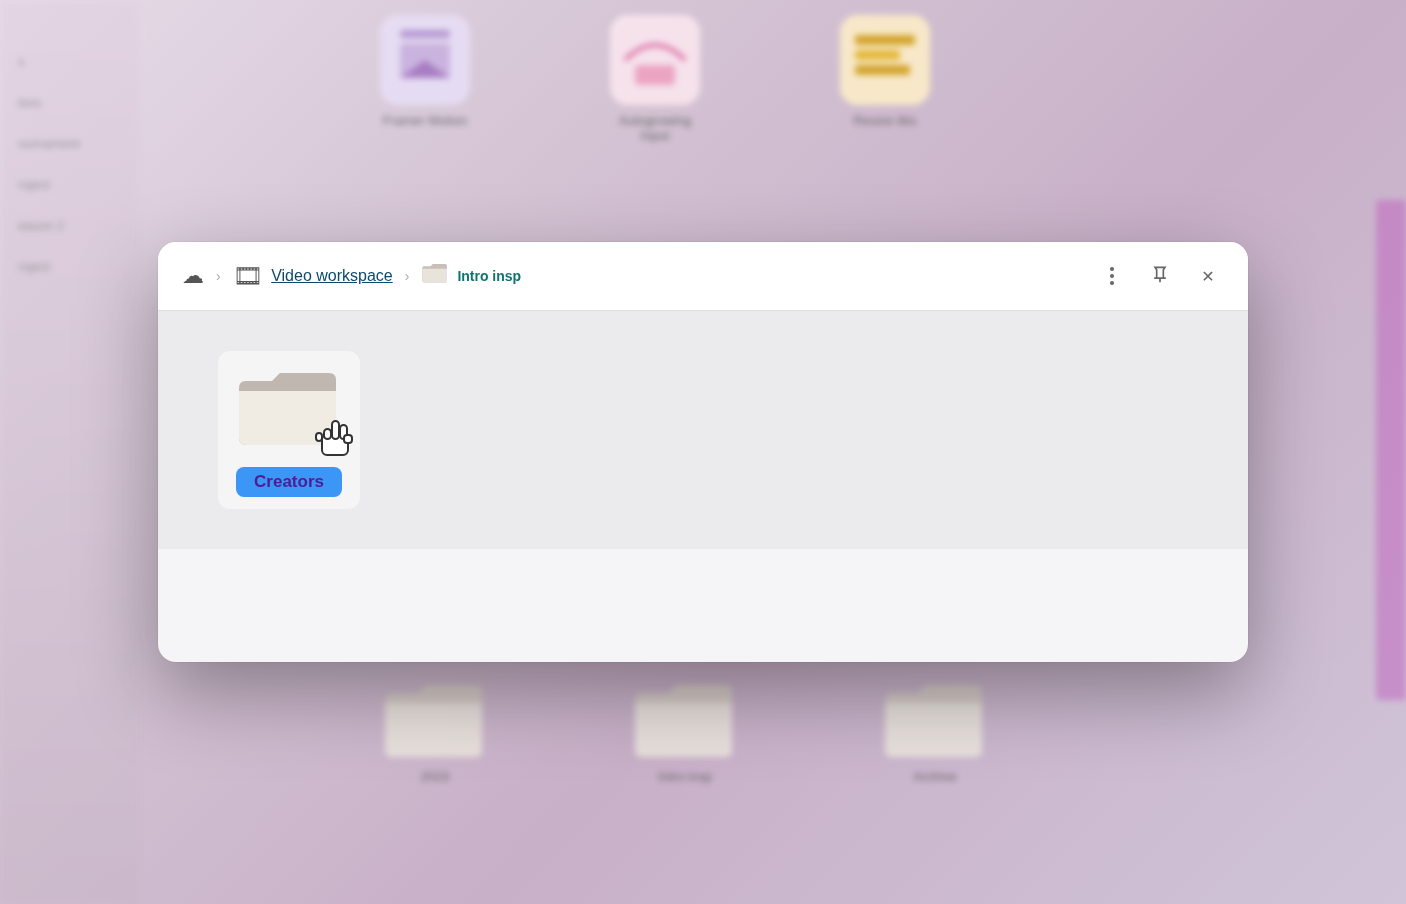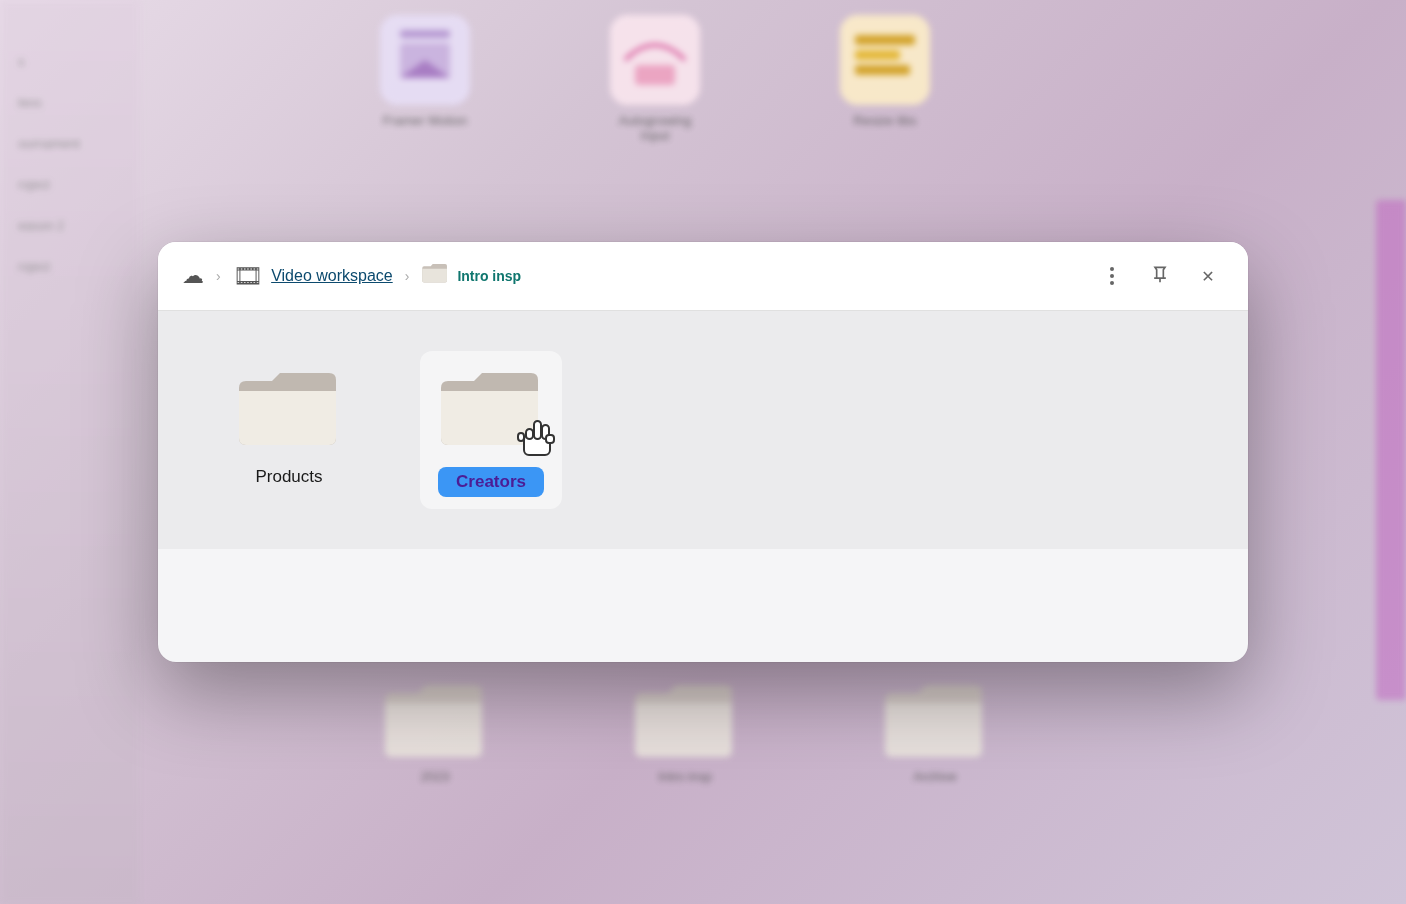--- a/index.html
+++ b/index.html
@@ -390,29 +390,20 @@
           </span>
         </button>
         <button class="header-btn" title="Close">
           <span style="font-size:16px; color:#666; font-weight:400;">✕</span>
         </button>
       </div>
     </div>
 
     <div class="modal-content">
 
-      <div class="folder-item">
-        <div class="folder-icon">
-          <svg class="folder-svg" viewBox="0 0 110 90">
-            <path d="M5 25 Q5 18 12 18 L38 18 L46 10 L95 10 Q102 10 102 17 L102 75 Q102 82 95 82 L12 82 Q5 82 5 75 Z" fill="#c0b8b0"></path>
-            <path d="M5 28 L102 28 L102 75 Q102 82 95 82 L12 82 Q5 82 5 75 Z" fill="#f0ece4"></path>
-          </svg>
-        </div>
-        <span class="folder-label">Products</span>
-      </div>
 
 
       <div class="folder-item selected" style="position:relative;">
         <div class="folder-icon" style="position:relative;">
           <svg class="folder-svg" viewBox="0 0 110 90">
             <path d="M5 25 Q5 18 12 18 L38 18 L46 10 L95 10 Q102 10 102 17 L102 75 Q102 82 95 82 L12 82 Q5 82 5 75 Z" fill="#c0b8b0"></path>
             <path d="M5 28 L102 28 L102 75 Q102 82 95 82 L12 82 Q5 82 5 75 Z" fill="#f0ece4"></path>
           </svg>
           
           <div class="cursor-hand" style="position:absolute; bottom:-14px; right:-14px; font-size:38px; line-height:1;">

